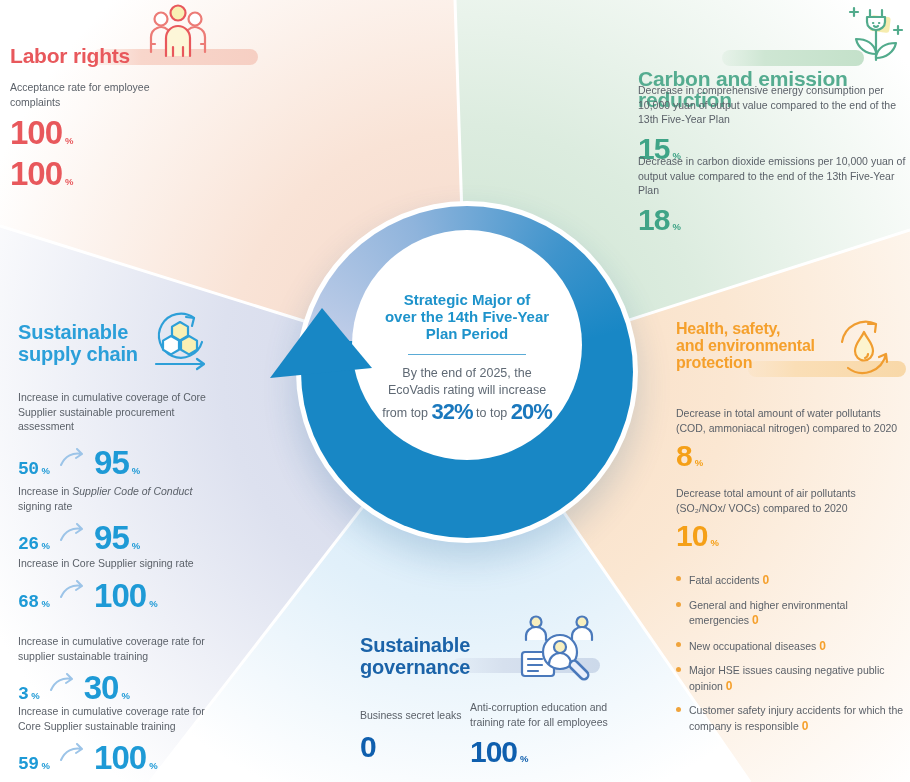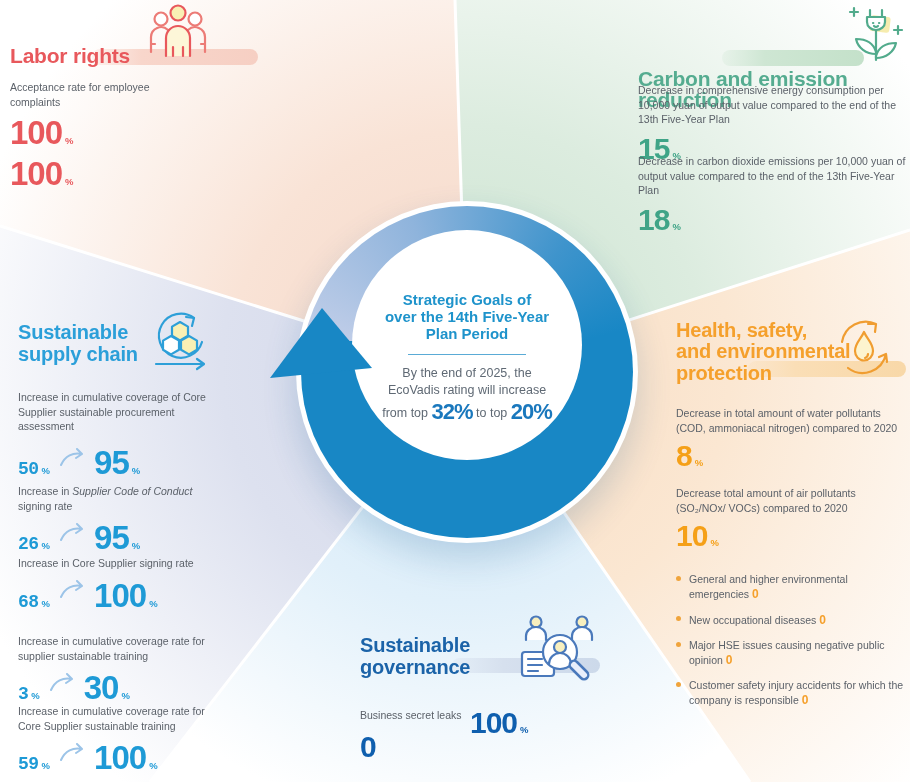--- a/index.html
+++ b/index.html
@@ -59,21 +59,21 @@
   .carbon-title { font-size:21px; color:#55ac90; line-height:1.02; }
   .pill-carbon { left:722px; top:50px; width:142px; height:16px;
                  background:linear-gradient(to right, rgba(206,230,211,0.25), #cee6d3 30%, #c4e1ca); }
   .green { color:#3fa487; }
   
   .supply-title { font-size:20px; color:#2b9fd9; line-height:1.08; }
   .pill-supply { left:100px; top:345px; width:116px; height:15px;
                  background:linear-gradient(to right, rgba(211,227,243,0.3), #d3e3f3 35%, #cadeف0, #cadef0); }
   .blue { color:#1e9ad6; }
   
-  .hse-title { font-size:20px; color:#f5a02c; line-height:1.07; }
+  .hse-title { font-size:16px; color:#f5a02c; line-height:1.07; }
   .pill-hse { left:748px; top:361px; width:158px; height:16px;
               background:linear-gradient(to right, rgba(250,222,182,0.3), #fadeb6 30%, #f8d8a8); }
   .orange { color:#f5a018; }
   .bullets { list-style:none; width:232px; }
   .bullets li { position:relative; padding-left:13px; margin-bottom:9px; font-size:10.5px; color:#5b6169; line-height:1.38; }
   .bullets li .dot { position:absolute; left:0; top:4px; width:5px; height:5px; border-radius:50%; background:#f0a43c; }
   .bullet-val { color:#f5a02c; font-weight:bold; font-size:12px; letter-spacing:-0.5px; }
   
   .gov-title { font-size:20px; color:#1b63a8; line-height:1.1; }
   .pill-gov { left:452px; top:658px; width:148px; height:15px;
@@ -284,20 +284,21 @@
 </div>
 <div class="sec" style="left:676px; top:486px; width:232px;">
   <div class="label">Decrease total amount of air pollutants (SO₂/NOx/ VOCs) compared to 2020</div>
   <div class="numrow" style="margin-top:6px;">
     <span class="num num-md orange">10</span>
     <span class="unit orange">%</span>
   </div>
 </div>
 <div class="sec" style="left:676px; top:572px;">
   <ul class="bullets">
+    <li><span class="dot"></span><span>Fatal accidents </span><span class="bullet-val">0</span></li>
     <li><span class="dot"></span><span>General and higher environmental emergencies </span><span class="bullet-val">0</span></li>
     <li><span class="dot"></span><span>New occupational diseases </span><span class="bullet-val">0</span></li>
     <li><span class="dot"></span><span>Major HSE issues causing negative public opinion </span><span class="bullet-val">0</span></li>
     <li><span class="dot"></span><span>Customer safety injury accidents for which the company is responsible </span><span class="bullet-val">0</span></li>
   </ul>
 </div>
 
 <div class="sec" style="left:360px; top:634px; width:160px;">
   <div class="sec-title gov-title">
     <div>Sustainable</div>
@@ -324,34 +325,35 @@
     </g>
   </svg>
 </div>
 <div class="sec" style="left:360px; top:708px; width:106px;">
   <div class="label">Business secret leaks</div>
   <div class="numrow" style="margin-top:9px;">
     <span class="num num-md navy">0</span>
   </div>
 </div>
 <div class="sec" style="left:470px; top:700px; width:168px;">
+  <div class="label">Anti-corruption education and training rate for all employees</div>
   <div class="numrow" style="margin-top:8px;">
     <span class="num num-md navy">100</span>
     <span class="unit navy">%</span>
   </div>
 </div>
 
 <div class="ring-rim">
   <div class="ring-disc"></div>
   <svg class="ring-arrowhead" width="110" height="84" viewBox="0 0 110 84">
     <polygon points="56,2 4,72 106,62" fill="#1887c5"></polygon>
   </svg>
   <div class="ring-inner">
     <div class="c-title">
-      <div>Strategic Goals of</div>
+      <div>Strategic Major of</div>
       <div>over the 14th Five-Year</div>
       <div>Plan Period</div>
     </div>
     <div class="c-divider"></div>
     <div class="c-sub">
       <div>By the end of 2025, the</div>
       <div>EcoVadis rating will increase</div>
       <div>
         <span>from top</span>
         <span class="c-val">32%</span>

